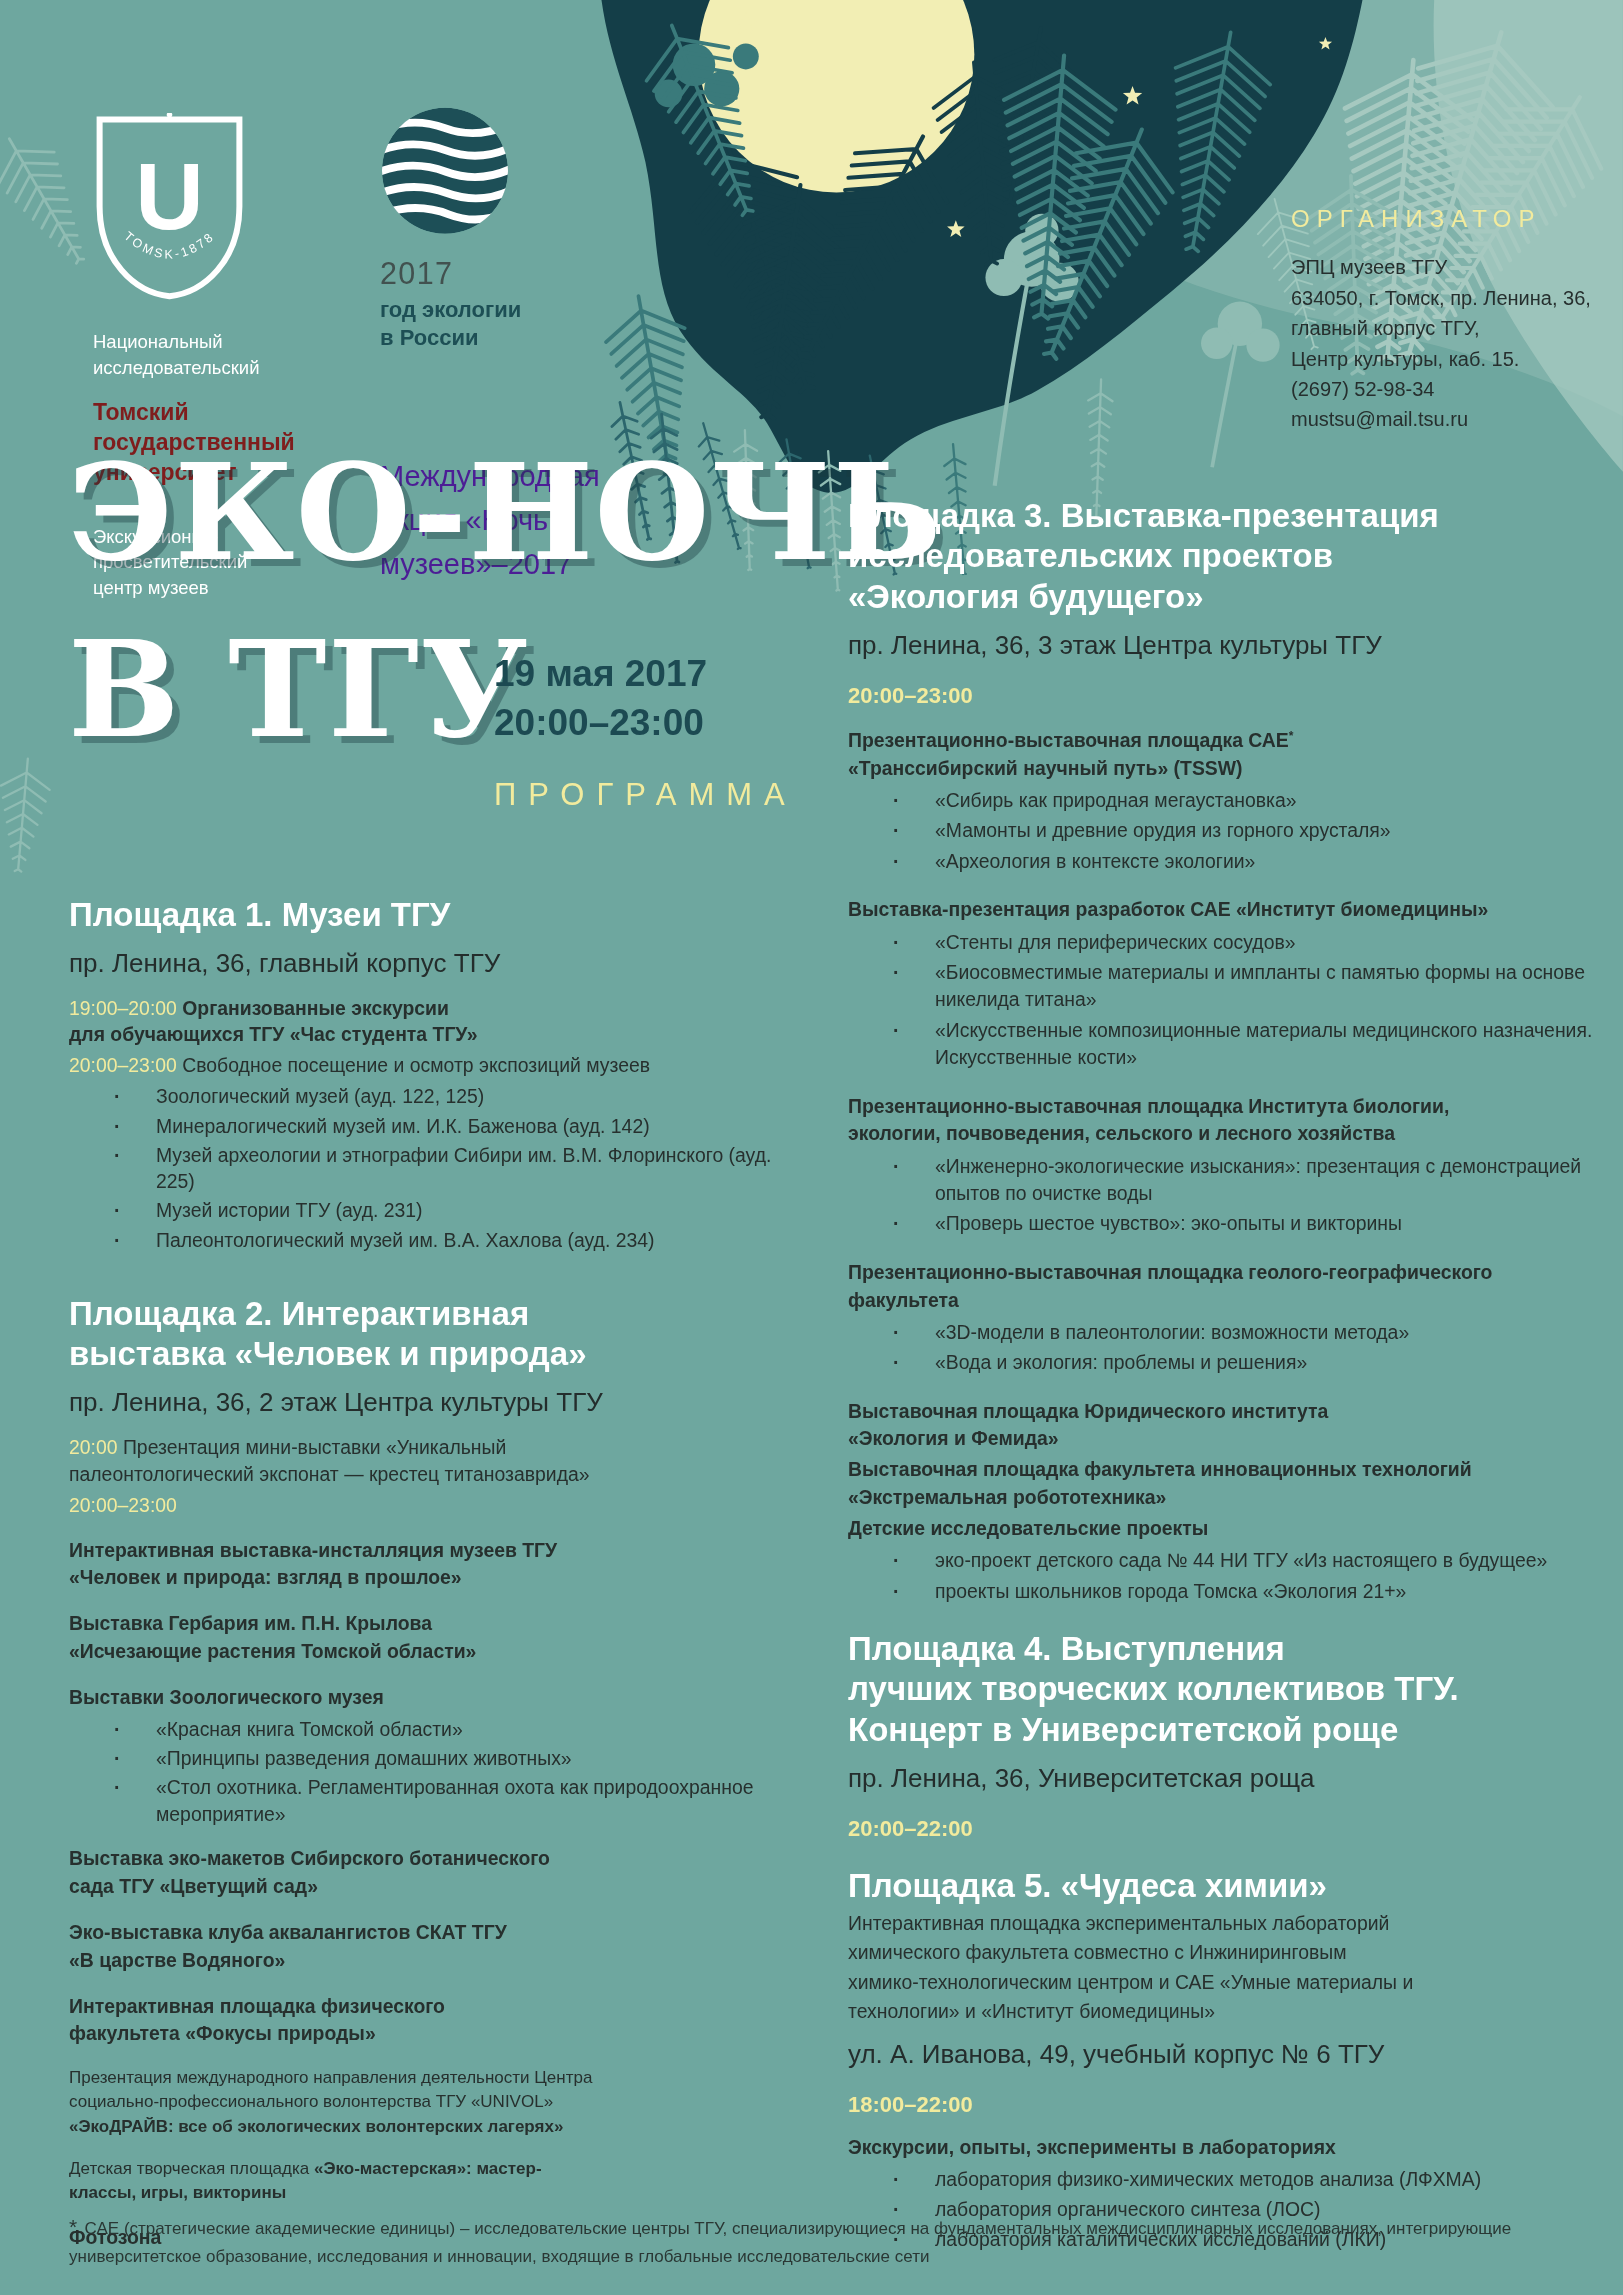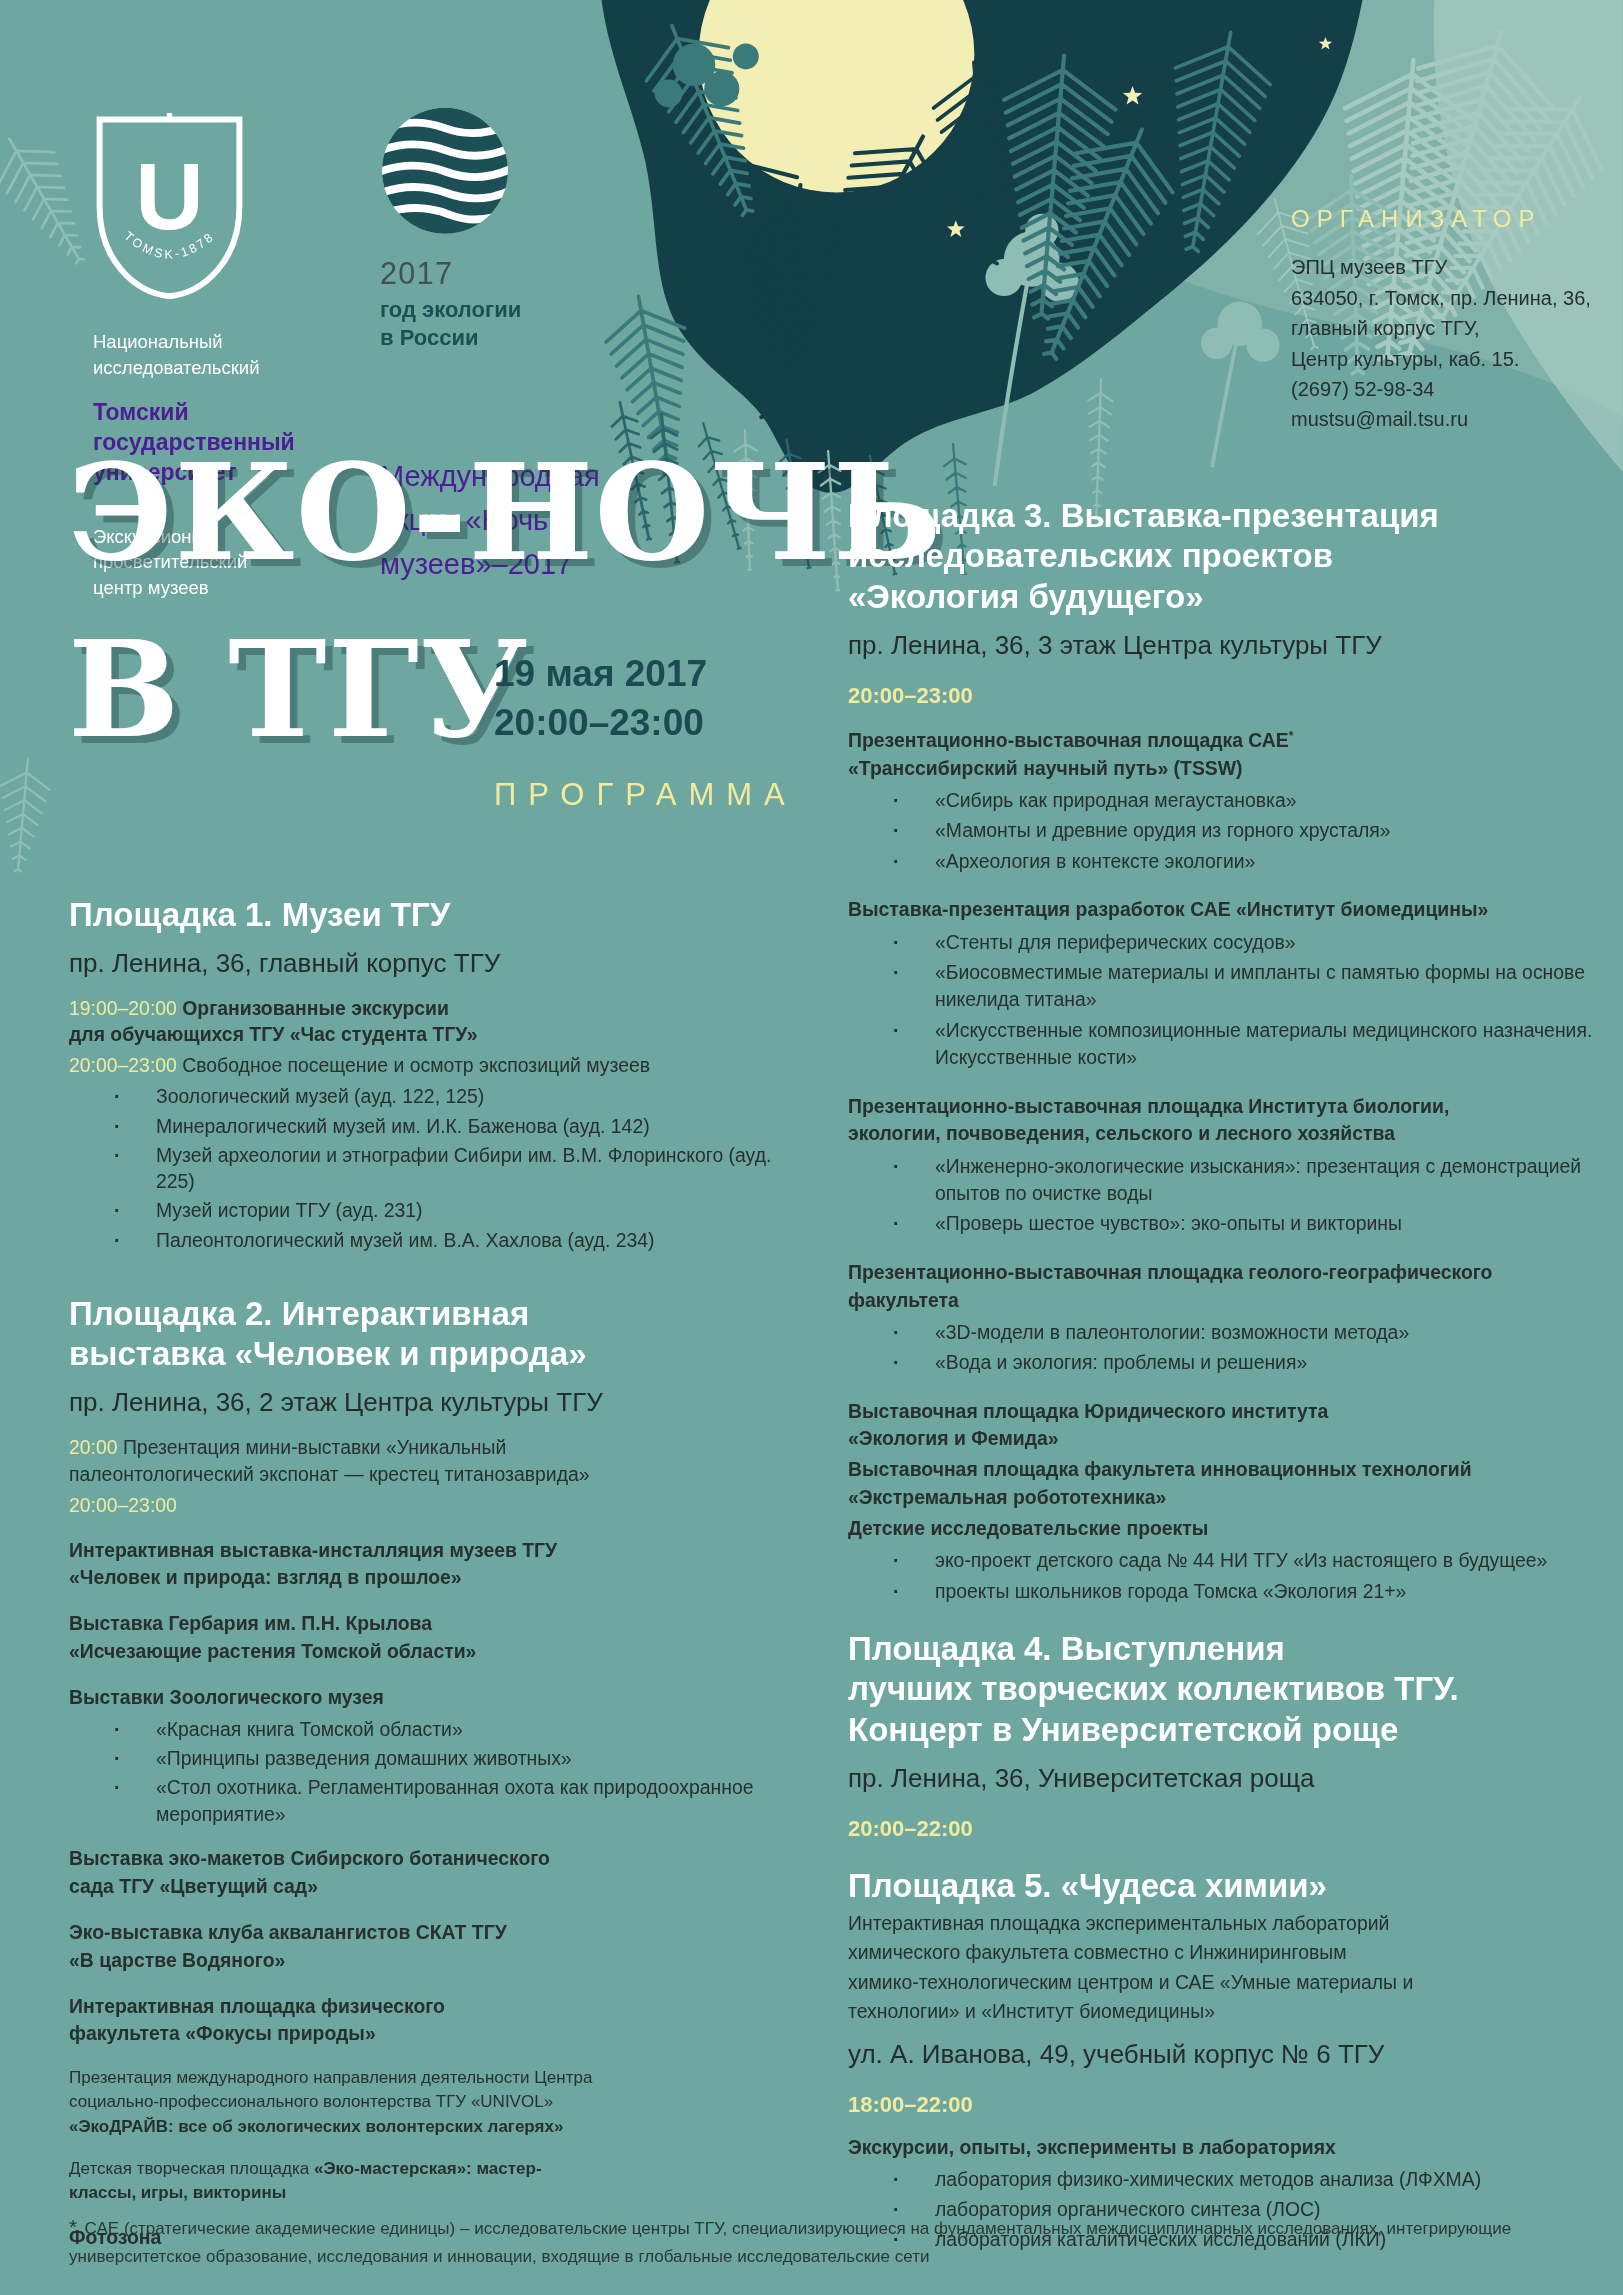--- a/index.html
+++ b/index.html
@@ -8,21 +8,21 @@
     background:#6ea79f;color:#27302e;
     font-family:"Liberation Sans","DejaVu Sans",sans-serif;
   }
   svg{display:block}
   #decor{position:absolute;left:0;top:0;pointer-events:none}
   .abs{position:absolute}
 
   
   .tsu-block{left:93px;top:113px;width:259px}
   .tsu-small{font-size:18.5px;line-height:1.38;color:#fff;margin-top:29px}
-  .tsu-name{font-size:23px;font-weight:700;line-height:1.32;color:#4c1d95;margin-top:16.7px}
+  .tsu-name{font-size:23px;font-weight:700;line-height:1.32;color:#7f1d1d;margin-top:16.7px}
   .tsu-center{font-size:18.5px;line-height:1.38;color:#fff;margin-top:36px}
 
   
   .eco-block{left:380px;top:105px;width:324px}
   .eco-year{font-size:30.5px;color:#42514f;letter-spacing:1.4px;margin-top:19.4px}
   .eco-cap{font-size:22px;font-weight:700;color:#1d4f55;line-height:1.28;margin-top:4.6px}
   .action{left:380px;top:454px;font-size:29px;line-height:1.52;color:#4c1d95}
 
   
   .organizer{left:1291px;top:205px;width:315px}

